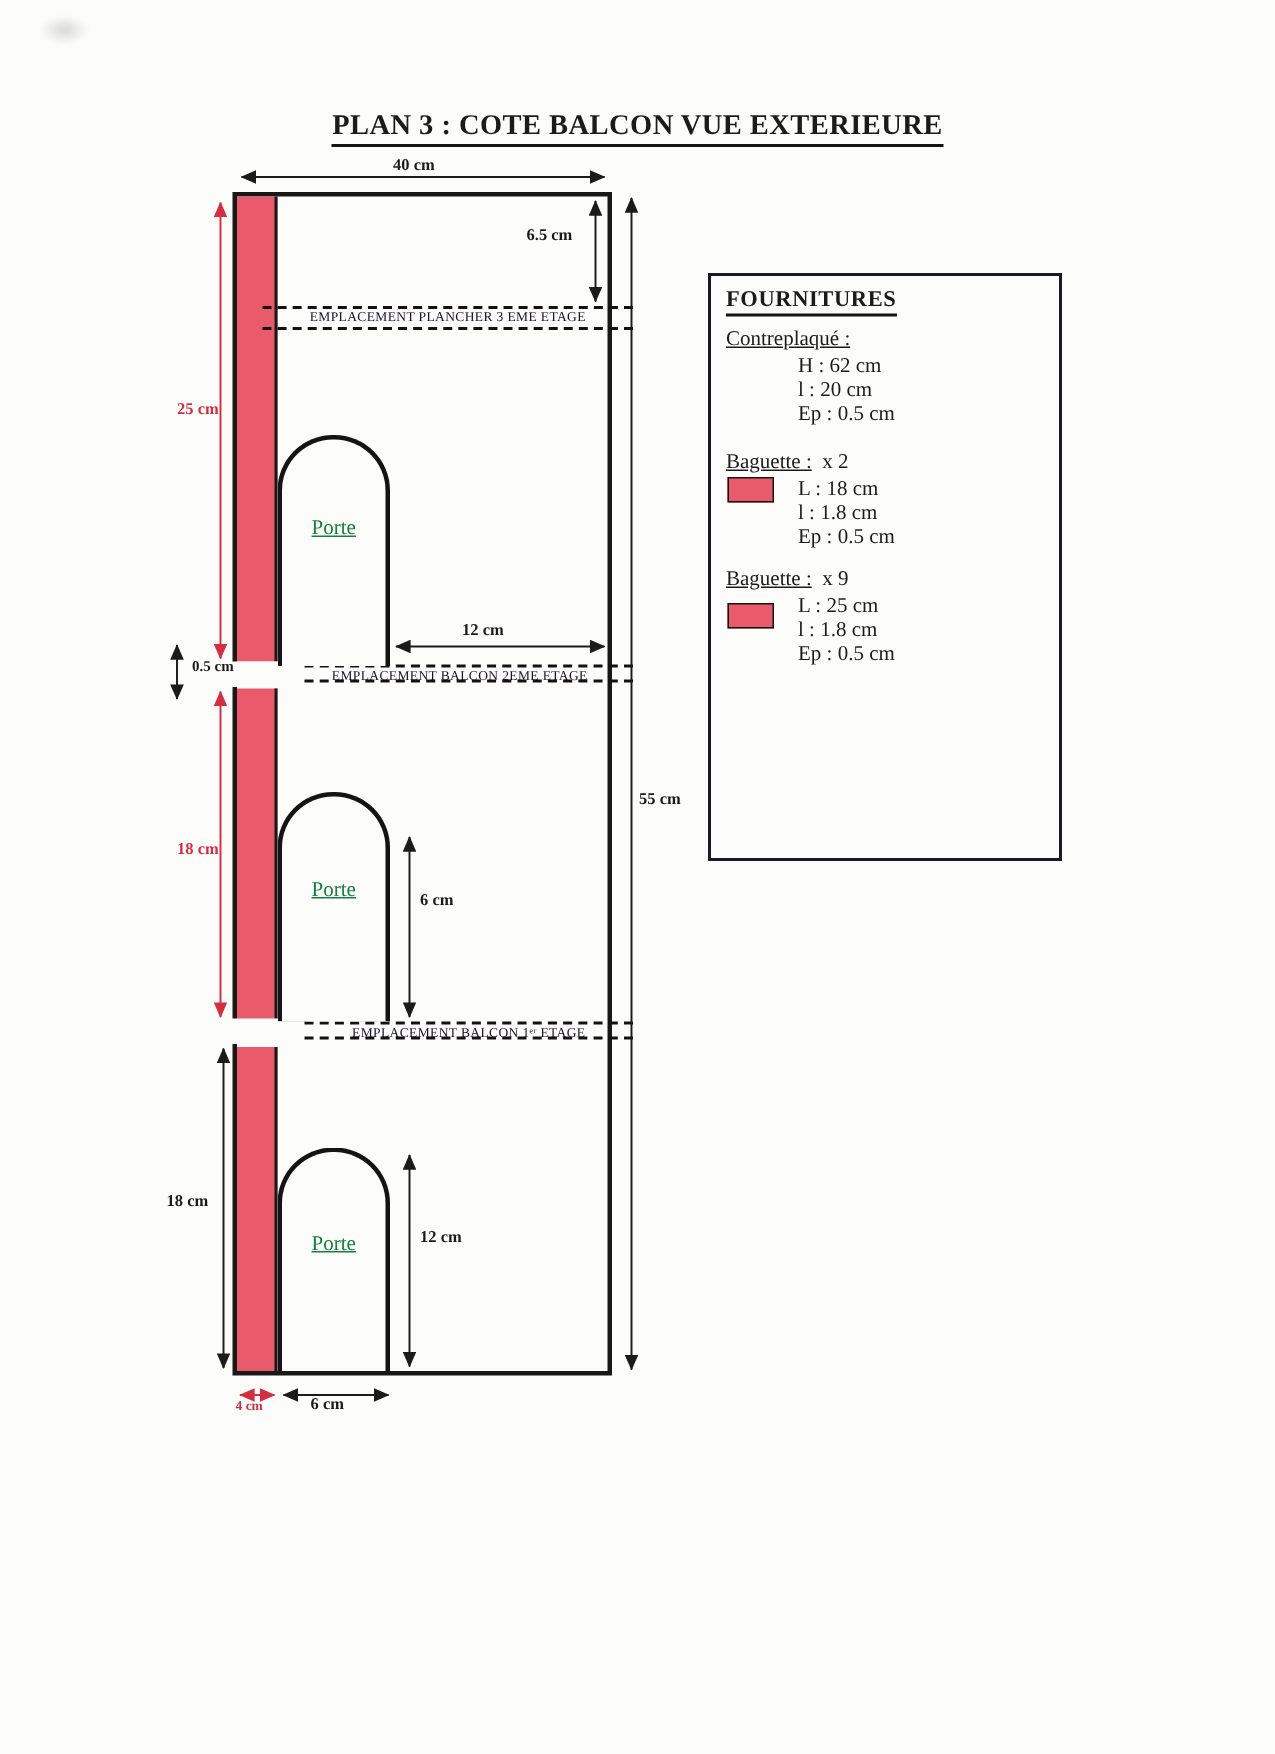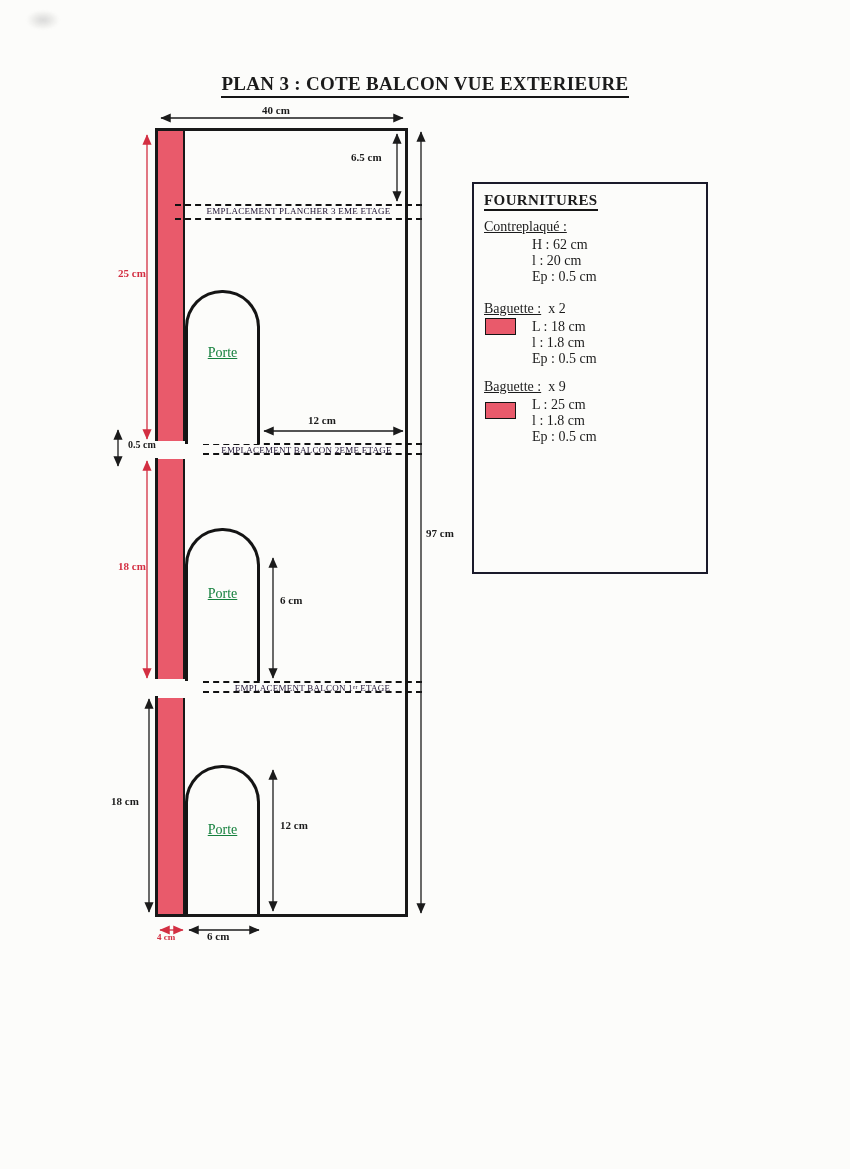--- a/index.html
+++ b/index.html
@@ -153,21 +153,21 @@
     <line class="lnB" x1="273" y1="558" x2="273" y2="678" marker-start="url(#mB)" marker-end="url(#mB)"></line>
     <line class="lnB" x1="273" y1="770" x2="273" y2="911" marker-start="url(#mB)" marker-end="url(#mB)"></line>
     <line class="lnB" x1="189" y1="930" x2="259" y2="930" marker-start="url(#mB)" marker-end="url(#mB)"></line>
     <line class="lnR" x1="147" y1="135" x2="147" y2="439" marker-start="url(#mR)" marker-end="url(#mR)"></line>
     <line class="lnR" x1="147" y1="461" x2="147" y2="678" marker-start="url(#mR)" marker-end="url(#mR)"></line>
     <line class="lnR" x1="160" y1="930" x2="183" y2="930" marker-start="url(#mR)" marker-end="url(#mR)"></line>
   </svg>
 
   <div class="dim d-20">40 cm</div>
   <div class="dim d-65">6.5 cm</div>
-  <div class="dim d-62">97 cm</div>
+  <div class="dim d-62">55 cm</div>
   <div class="dim d-25 red">25 cm</div>
   <div class="dim d-05">0.5 cm</div>
   <div class="dim d-18m red">18 cm</div>
   <div class="dim d-18b">18 cm</div>
   <div class="dim d-12a">12 cm</div>
   <div class="dim d-10">6 cm</div>
   <div class="dim d-12b">12 cm</div>
   <div class="dim d-2 red">4 cm</div>
   <div class="dim d-6">6 cm</div>
 

